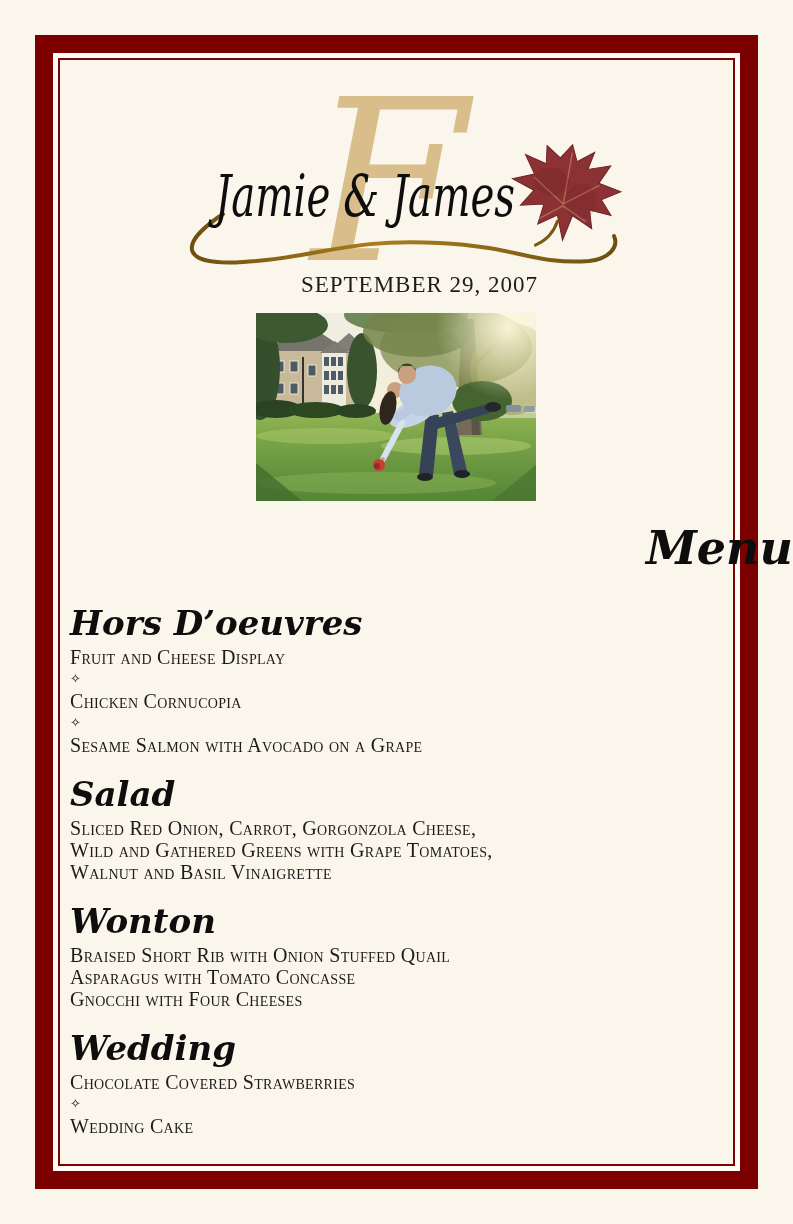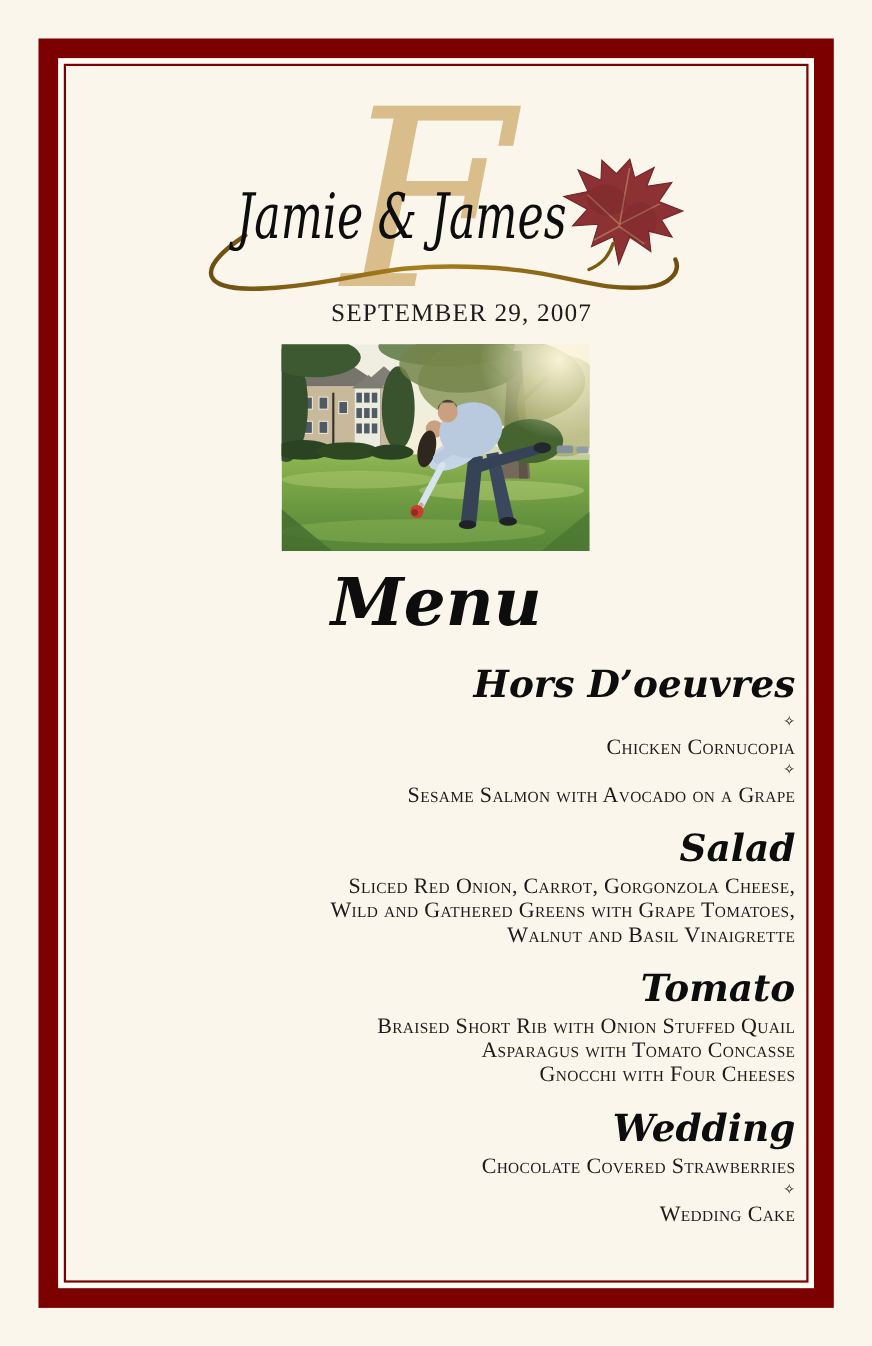--- a/index.html
+++ b/index.html
@@ -23,25 +23,25 @@
   
   .header-art{position:absolute;left:137px;top:68px;}
   .date{
     position:absolute;top:272px;left:0;right:0;text-align:center;
     font-size:23px;letter-spacing:1px;text-transform:uppercase;color:#1c1c1c;padding-left:46px;
   }
   
   .photo{position:absolute;left:256px;top:313px;width:280px;height:188px;}
   
   .menu-title{
-    position:absolute;top:503px;left:0;right:0;text-align:center;
+    position:absolute;top:503px;left:0;right:0;text-align:right;
     font-family:"DejaVu Serif", serif;font-style:italic;font-weight:bold;
-    font-size:60px;line-height:90px;color:#0d0d0d;
-  }
-  .menu-body{position:absolute;left:70px;right:70px;top:600px;text-align:right;}
+    font-size:46px;line-height:90px;color:#0d0d0d;
+  }
+  .menu-body{position:absolute;left:70px;right:70px;top:600px;text-align:left;}
   .section{margin-top:15px;}
   .section:first-child{margin-top:0;}
   .section-heading{
     font-family:"DejaVu Serif", serif;font-style:italic;font-weight:bold;
     font-size:34px;line-height:46px;color:#0d0d0d;
   }
   .item{
     font-size:20px;line-height:22px;font-variant:small-caps;
     letter-spacing:0.3px;color:#1b1b1b;
   }
@@ -201,38 +201,39 @@
     </g>
     <rect x="0" y="0" width="280" height="188" fill="#fff8e0" opacity="0.05"></rect>
   </svg>
 
   <div class="menu-title">Menu</div>
 
   <div class="menu-body">
     <div class="section">
       <div class="section-heading">Hors D’oeuvres</div>
       <div class="section-items">
+          <div class="item">Fruit and Cheese Display</div>
           <div class="sep">✧</div>
           <div class="item">Chicken Cornucopia</div>
           <div class="sep">✧</div>
           <div class="item">Sesame Salmon with Avocado on a Grape</div>
         </div>
     </div>
 
     <div class="section">
       <div class="section-heading">Salad</div>
       <div class="section-items">
           <div class="item">Sliced Red Onion, Carrot, Gorgonzola Cheese,</div>
           <div class="item">Wild and Gathered Greens with Grape Tomatoes,</div>
           <div class="item">Walnut and Basil Vinaigrette</div>
         </div>
     </div>
 
     <div class="section">
-      <div class="section-heading">Tomato</div>
+      <div class="section-heading">Wonton</div>
       <div class="section-items">
           <div class="item">Braised Short Rib with Onion Stuffed Quail</div>
           <div class="item">Asparagus with Tomato Concasse</div>
           <div class="item">Gnocchi with Four Cheeses</div>
         </div>
     </div>
 
     <div class="section">
       <div class="section-heading">Wedding</div>
       <div class="section-items">

